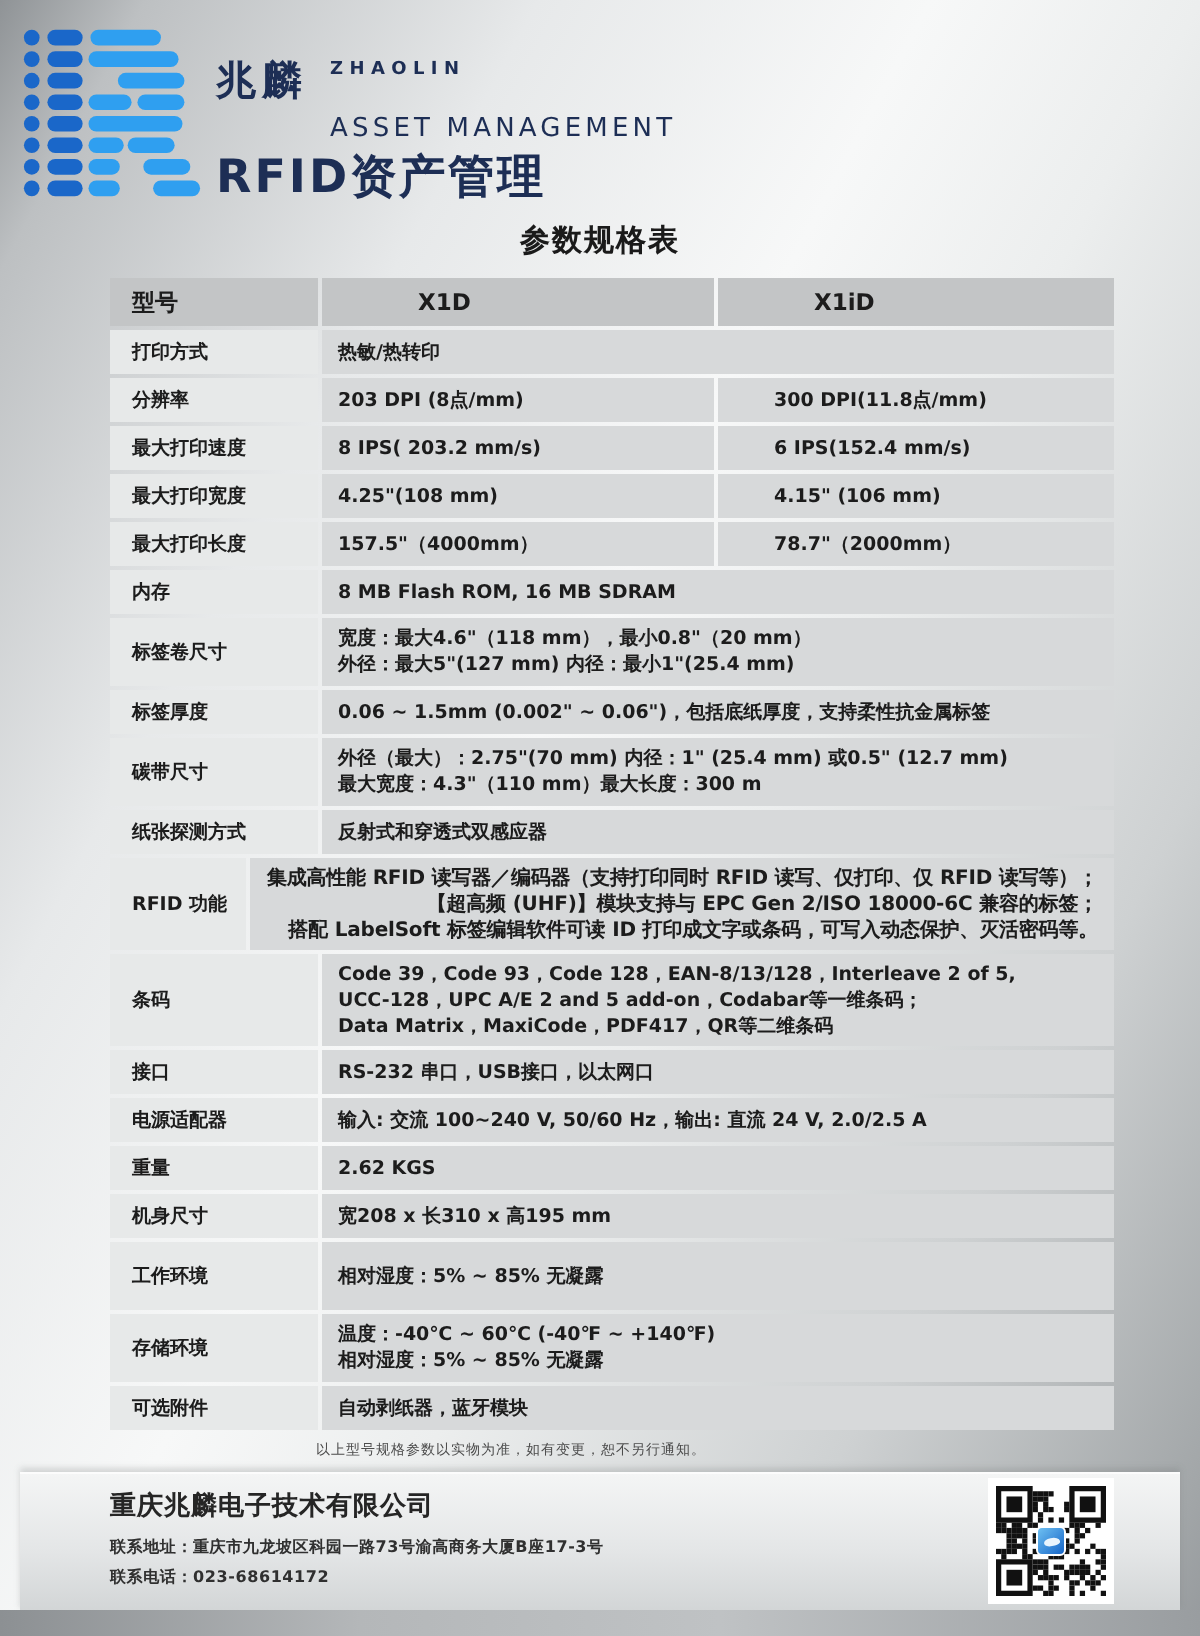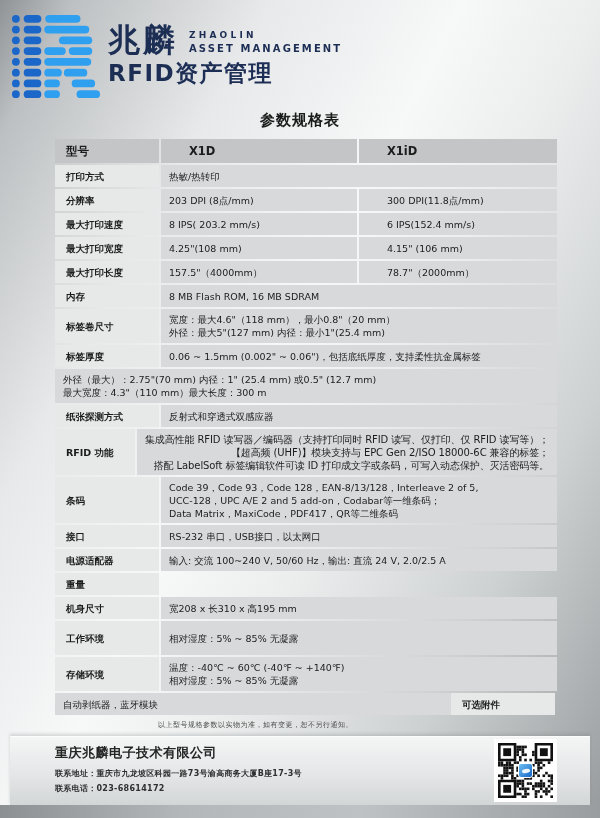--- a/index.html
+++ b/index.html
@@ -10,46 +10,46 @@
   }
   .page{
     position:relative;width:600px;height:818px;overflow:hidden;
     background:linear-gradient(118deg,#8f9396 0%,#bdc0c2 7%,#e7e9ea 26%,#f7f8f8 45%,#eceeee 58%,#ced1d2 78%,#a2a6a8 96%,#969a9d 100%);
   }
 
   
   .logo-r{position:absolute;left:10px;top:12px;width:92px;height:88px;}
   .brand-text{position:absolute;left:108px;top:28px;color:#1d2e55;}
   .brand-top{display:flex;align-items:flex-start;gap:11px;}
-  .brand-cn{font-size:32px;font-weight:bold;letter-spacing:3px;line-height:24px;}
+  .brand-cn{font-size:20px;font-weight:bold;letter-spacing:3px;line-height:24px;}
   .brand-en{padding-top:2px;}
   .brand-en-1{font-size:9px;font-weight:bold;letter-spacing:3.2px;line-height:10px;}
-  .brand-en-2{font-size:10px;font-weight:bold;letter-spacing:2.1px;line-height:9px;margin-top:4px;}
+  .brand-en-2{font-size:13px;font-weight:normal;letter-spacing:2.1px;line-height:9px;margin-top:20px;}
   .brand-product{font-size:23px;font-weight:bold;letter-spacing:1.5px;margin-top:8px;line-height:24px;}
 
   
   .page-title{position:absolute;top:111px;left:0;width:100%;text-align:center;
     font-size:15px;font-weight:bold;color:#1a1a1a;letter-spacing:1px;}
 
   
   .spec-table{position:absolute;left:55px;top:139px;width:502px;}
   .t-row{display:flex;margin-bottom:2px;}
   .c{box-sizing:border-box;font-size:9.5px;line-height:13px;color:#1c1c1c;
      display:flex;flex-direction:column;justify-content:center;
-     padding:3px 8px;background:#d7d9da;}
+     padding:3px 8px;background:#d7d9da;font-weight:bold;}
   .c div{white-space:nowrap;}
   .c-label{width:104px;margin-right:2px;background:#e7e9e9;font-weight:bold;padding-left:11px;}
   .c-v1{width:196px;margin-right:2px;}
   .c-v2{flex:1;padding-left:28px;}
   .c-span{flex:1;}
   .h1{min-height:22px;}
   .h2{min-height:34px;}
   .h3{min-height:46px;}
   .t-head .c{background:#c3c5c6;font-weight:bold;font-size:11.5px;min-height:24px;}
-  .t-head .cv{padding-left:28px;}
+  .t-head .cv{padding-left:48px;}
   .fs-s .c-span{font-size:10px;letter-spacing:-0.1px;align-items:flex-end;}
 
   
   .disclaimer{position:absolute;left:158px;top:720px;font-size:7px;color:#4c4c4c;letter-spacing:.5px;}
 
   
   .footer-panel{
     position:absolute;left:10px;top:736px;width:580px;height:69px;
     background:linear-gradient(to bottom,#f4f5f5 0%,#e4e6e7 55%,#d2d5d6 100%);
     border-top:1px solid #fcfcfc;
@@ -172,20 +172,21 @@
         <div>外径：最大5"(127 mm)  内径：最小1"(25.4 mm)</div>
       </div>
     </div>
 
     <div class="t-row">
       <div class="c c-label h1">标签厚度</div>
       <div class="c c-span h1">0.06 ~ 1.5mm (0.002" ~ 0.06")，包括底纸厚度，支持柔性抗金属标签</div>
     </div>
 
     <div class="t-row">
+      <div class="c c-label h2">碳带尺寸</div>
       <div class="c c-span h2">
         <div>外径（最大）：2.75"(70 mm)  内径：1" (25.4 mm) 或0.5" (12.7 mm)</div>
         <div>最大宽度：4.3"（110 mm）最大长度：300 m</div>
       </div>
     </div>
 
     <div class="t-row">
       <div class="c c-label h1">纸张探测方式</div>
       <div class="c c-span h1">反射式和穿透式双感应器</div>
     </div>
@@ -213,20 +214,21 @@
       <div class="c c-span h1">RS-232 串口，USB接口，以太网口</div>
     </div>
 
     <div class="t-row">
       <div class="c c-label h1">电源适配器</div>
       <div class="c c-span h1">输入: 交流 100~240 V, 50/60 Hz，输出: 直流 24 V, 2.0/2.5 A</div>
     </div>
 
     <div class="t-row">
       <div class="c c-label h1">重量</div>
+      <div class="c c-span h1">2.62 KGS</div>
     </div>
 
     <div class="t-row">
       <div class="c c-label h1">机身尺寸</div>
       <div class="c c-span h1">宽208 x 长310 x 高195 mm</div>
     </div>
 
     <div class="t-row">
       <div class="c c-label h2">工作环境</div>
       <div class="c c-span h2">
@@ -236,22 +238,22 @@
 
     <div class="t-row">
       <div class="c c-label h2">存储环境</div>
       <div class="c c-span h2">
         <div>温度：-40℃ ~ 60℃ (-40℉ ~ +140℉)</div>
         <div>相对湿度：5% ~ 85% 无凝露</div>
       </div>
     </div>
 
     <div class="t-row">
+      <div class="c c-label h1">可选附件</div>
       <div class="c c-span h1">自动剥纸器，蓝牙模块</div>
-      <div class="c c-label h1">可选附件</div>
     </div>
 
   </div>
 
   <div class="disclaimer">以上型号规格参数以实物为准，如有变更，恕不另行通知。</div>
 
   <div class="footer-panel">
     <div class="company">重庆兆麟电子技术有限公司</div>
     <div class="contact-line contact-address">
       <span>联系地址：</span><span>重庆市九龙坡区科园一路73号渝高商务大厦B座17-3号</span>

